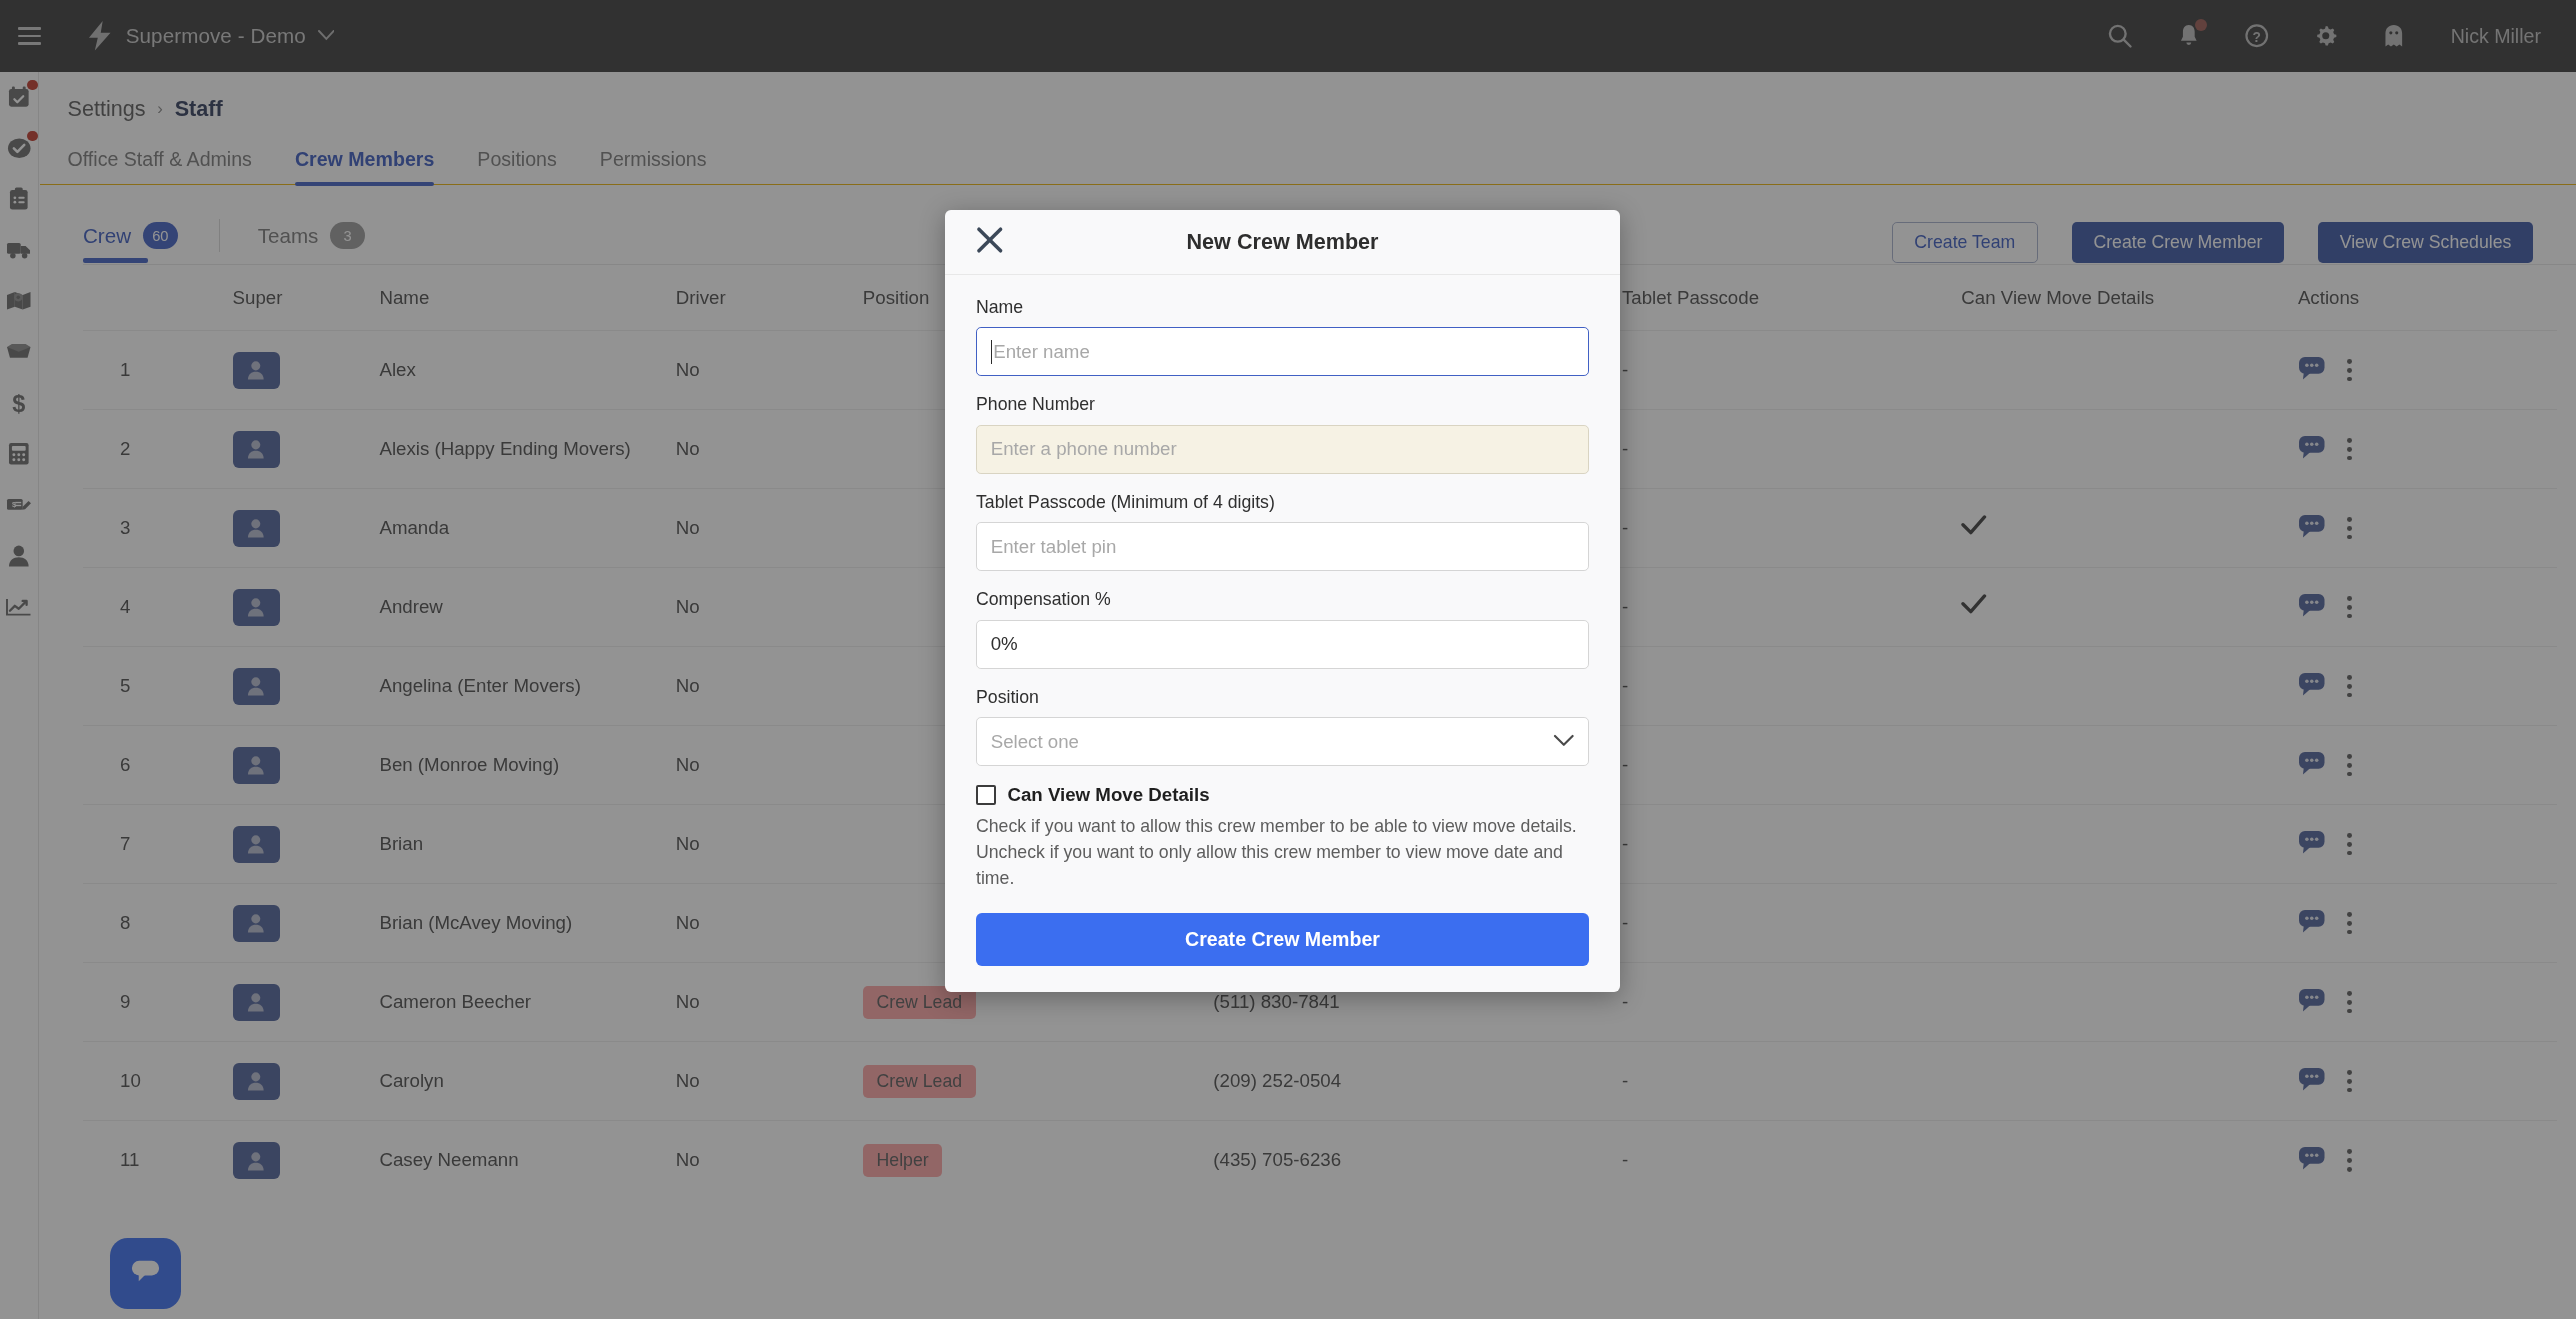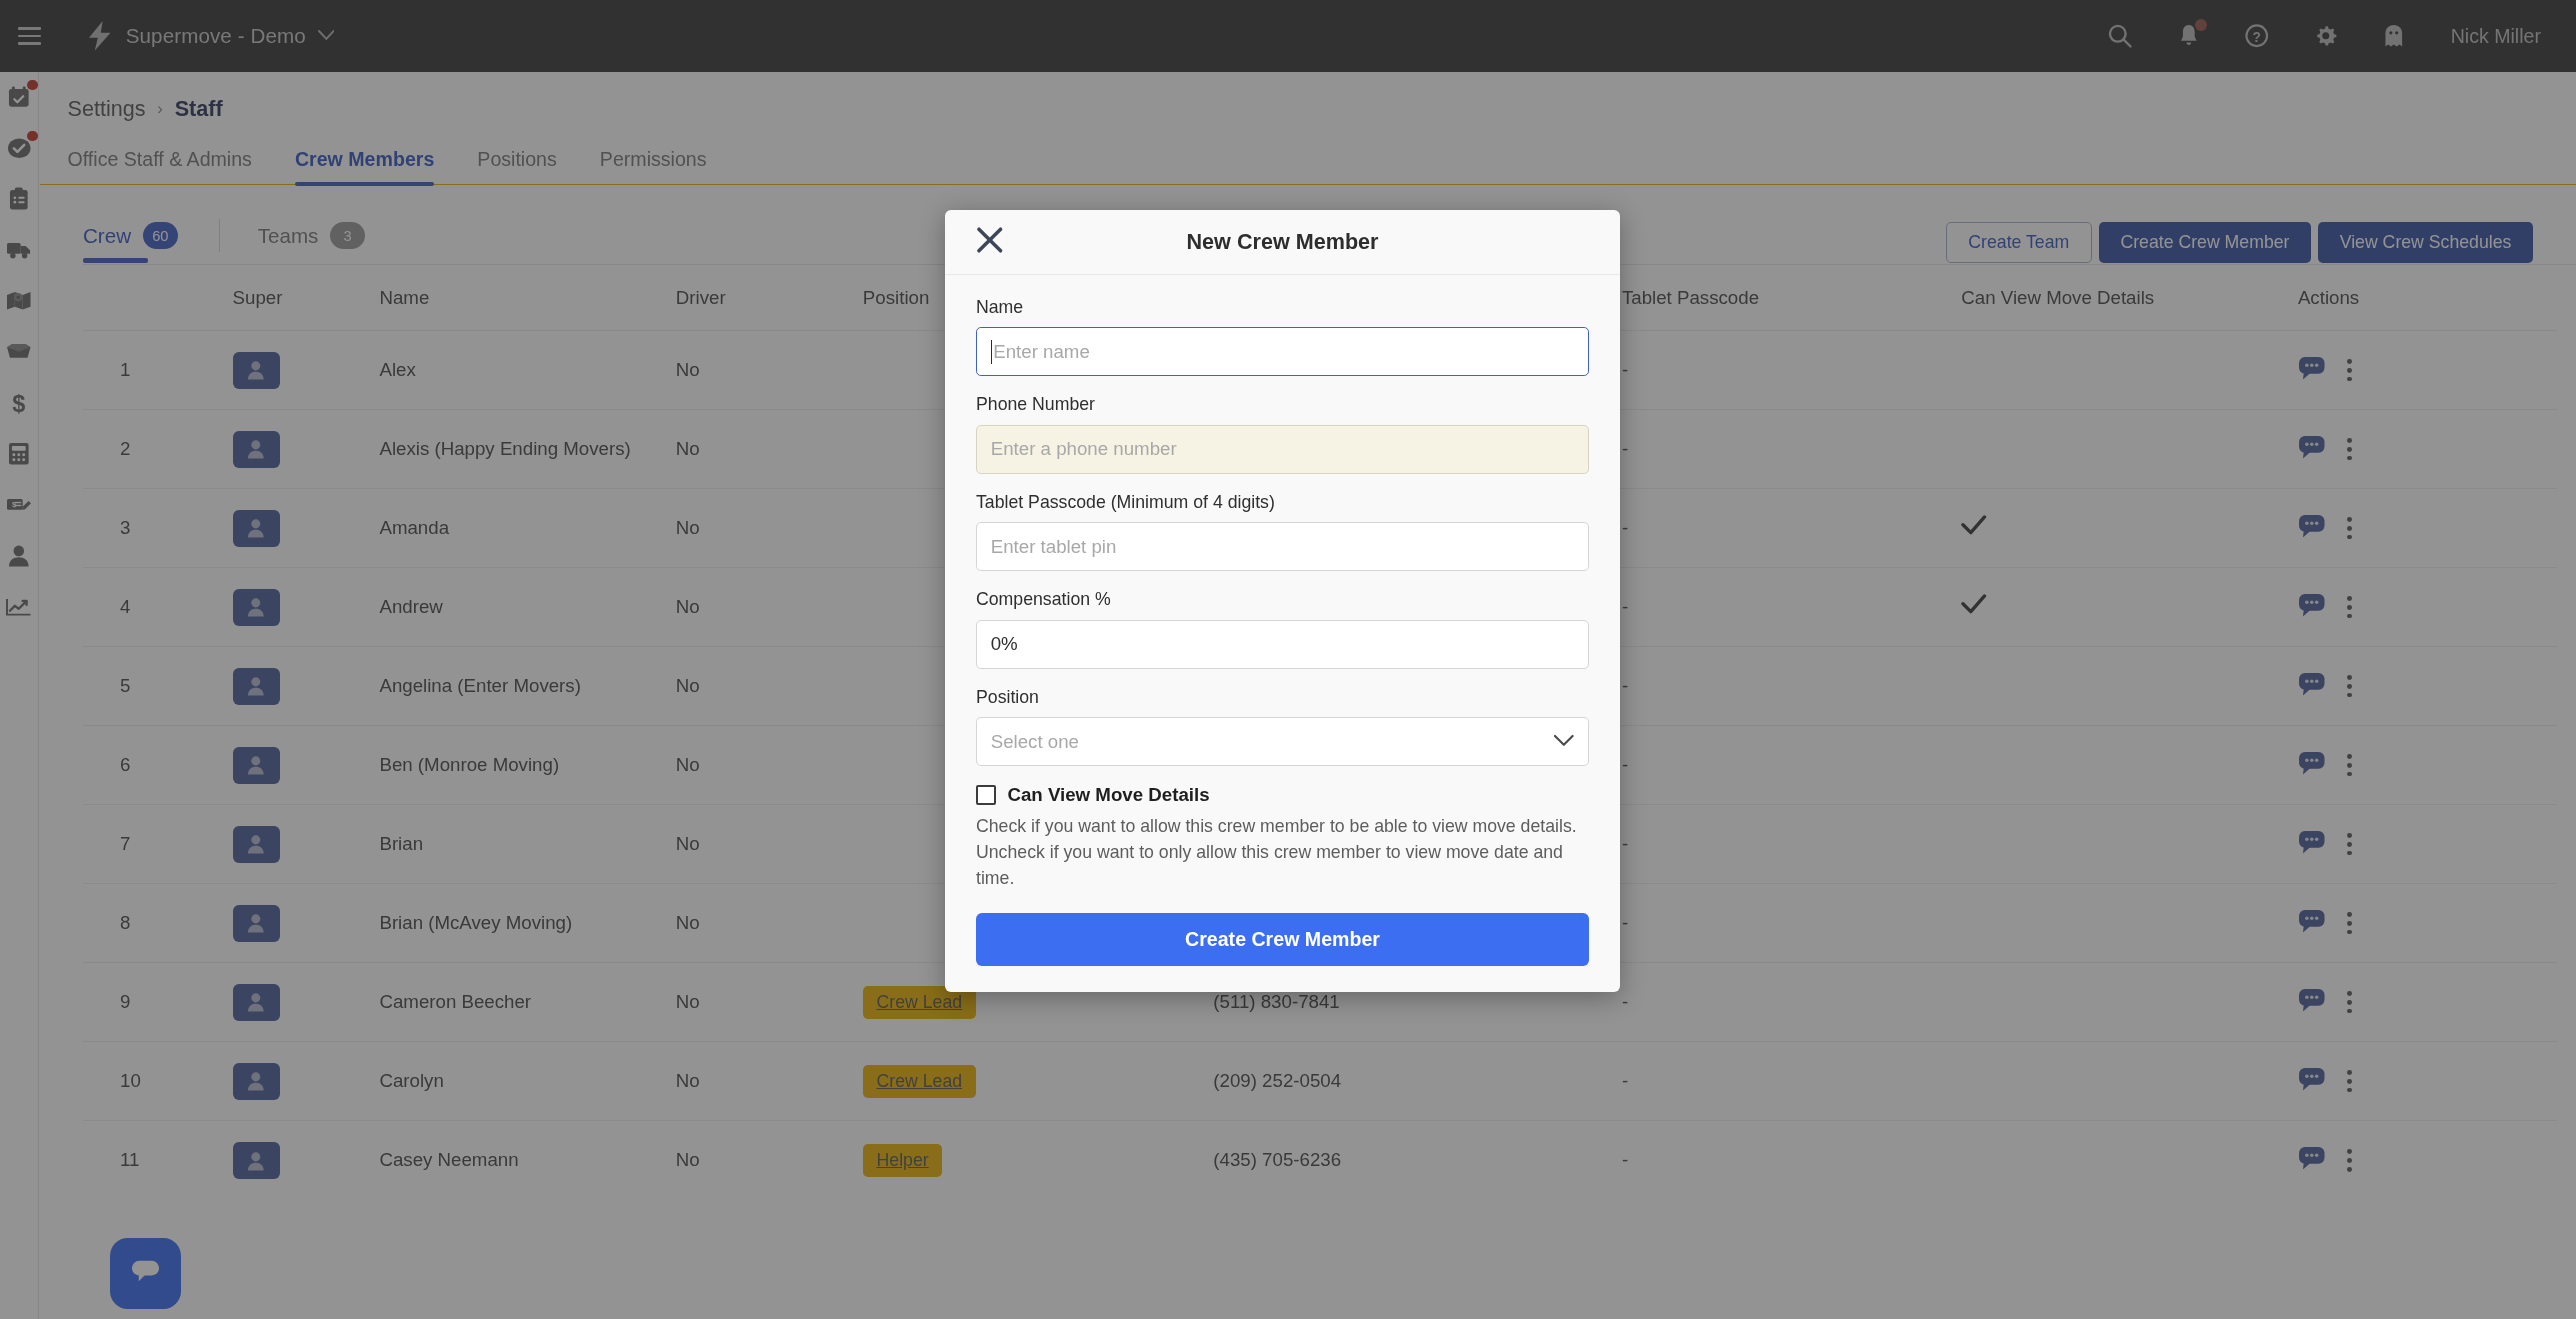--- a/index.html
+++ b/index.html
@@ -46,21 +46,21 @@
   .breadcrumb { padding: 37px 0 0 27.5px; font-size: 21.6px; display:flex; align-items:center; gap:11.8px; }
   .bc-a { color:#5b5b5b; cursor:pointer; }
   .bc-sep { color:#8a8a8a; font-size:16.7px; }
   .bc-b { color:#313c5c; font-weight:bold; }
 
   .tabsrow { margin-top: 25.5px; padding-left:27.5px; display:flex; gap:0; border-bottom:1px solid #eab308; }
   .tab { font-size:19.6px; color:#7a7a7a; padding: 0 0 13.7px 0; margin-right:43px; cursor:pointer; position:relative; }
   .tab.active { color:#3b5bc0; font-weight:600; }
   .tab.active::after { content:""; position:absolute; left:0; right:0; bottom:-2px; height:3.9px; background:#4160c4; border-radius:2px;}
 
-  .actionsbar { position:absolute; right:43px; top:163px; display:flex; gap:7px; }
+  .actionsbar { position:absolute; right:43px; top:163px; display:flex; gap:34px; }
   .btn { height:41px; border-radius:4.9px; font-size:17.7px; display:flex; align-items:center; justify-content:center; padding:0 21.6px; cursor:pointer; white-space:nowrap;}
   .btn-outline { background:transparent; border:1px solid #a7b0cc; color:#3b5bc0; }
   .btn-primary { background:#3a56a5; color:#ffffff; border:none; }
 
   .subtabs { margin-top: 34px; padding-left: 43px; display:flex; align-items:center; gap:8px; }
   .subtab { display:flex; align-items:center; gap:11.8px; padding-bottom:11.8px; margin-right:27.5px; position:relative; cursor:pointer; font-size:20.6px;}
   .subtab .lbl { color:#7a7a7a; }
   .subtab.active .lbl { color:#3b5bc0; }
   .subtab.active::after { content:""; position:absolute; left:0; width:65px; bottom:-2px; height:4.9px; background:#4160c4; border-radius:2px;}
   .pill { min-width:35px; height:27.5px; border-radius:13.7px; display:flex; align-items:center; justify-content:center; font-size:14.7px; color:#fff; padding:0 8.8px;}
@@ -76,21 +76,21 @@
   .c-idx { width: 108px; padding-left: 37px; }
   .c-super { width: 106px; }
   .c-name { width: 214px; }
   .c-driver { width: 135px; }
   .c-pos { width: 253px; }
   .c-phone { width: 295px; }
   .c-pass { width: 245px; }
   .c-view { width: 243px; }
   .c-act { width: 187px; }
   .avatar { width:47px; height:37px; background:#4f629b; border-radius:5.9px; display:flex; align-items:center; justify-content:center; }
-  .badge-pos { display:inline-flex; align-items:center; height:33px; padding:0 13.7px; background:#eab308; border-radius:4.9px; color:#5a5a5a; font-size:17.7px;text-decoration:underline;}
+  .badge-pos { display:inline-flex; align-items:center; height:33px; padding:0 13.7px; background:#fca5a5; border-radius:4.9px; color:#5a5a5a; font-size:17.7px;}
   .chk { color:#3c3c3c; font-size:23.6px; font-weight:bold; }
   .actcell { display:flex; align-items:center; gap:19.6px; }
   .chatbubble { color:#4f629b; cursor:pointer; }
   .kebab { display:flex; flex-direction:column; gap:3.9px; cursor:pointer; }
   .kebab i { width:4.9px; height:4.9px; border-radius:50%; background:#5a5a5a; display:block;}
 
   
   .chatwidget {
     position:absolute; left:110px; bottom:9.8px;
     width:71px; height:71px; border-radius:17.7px; background:#3b6ef0;

